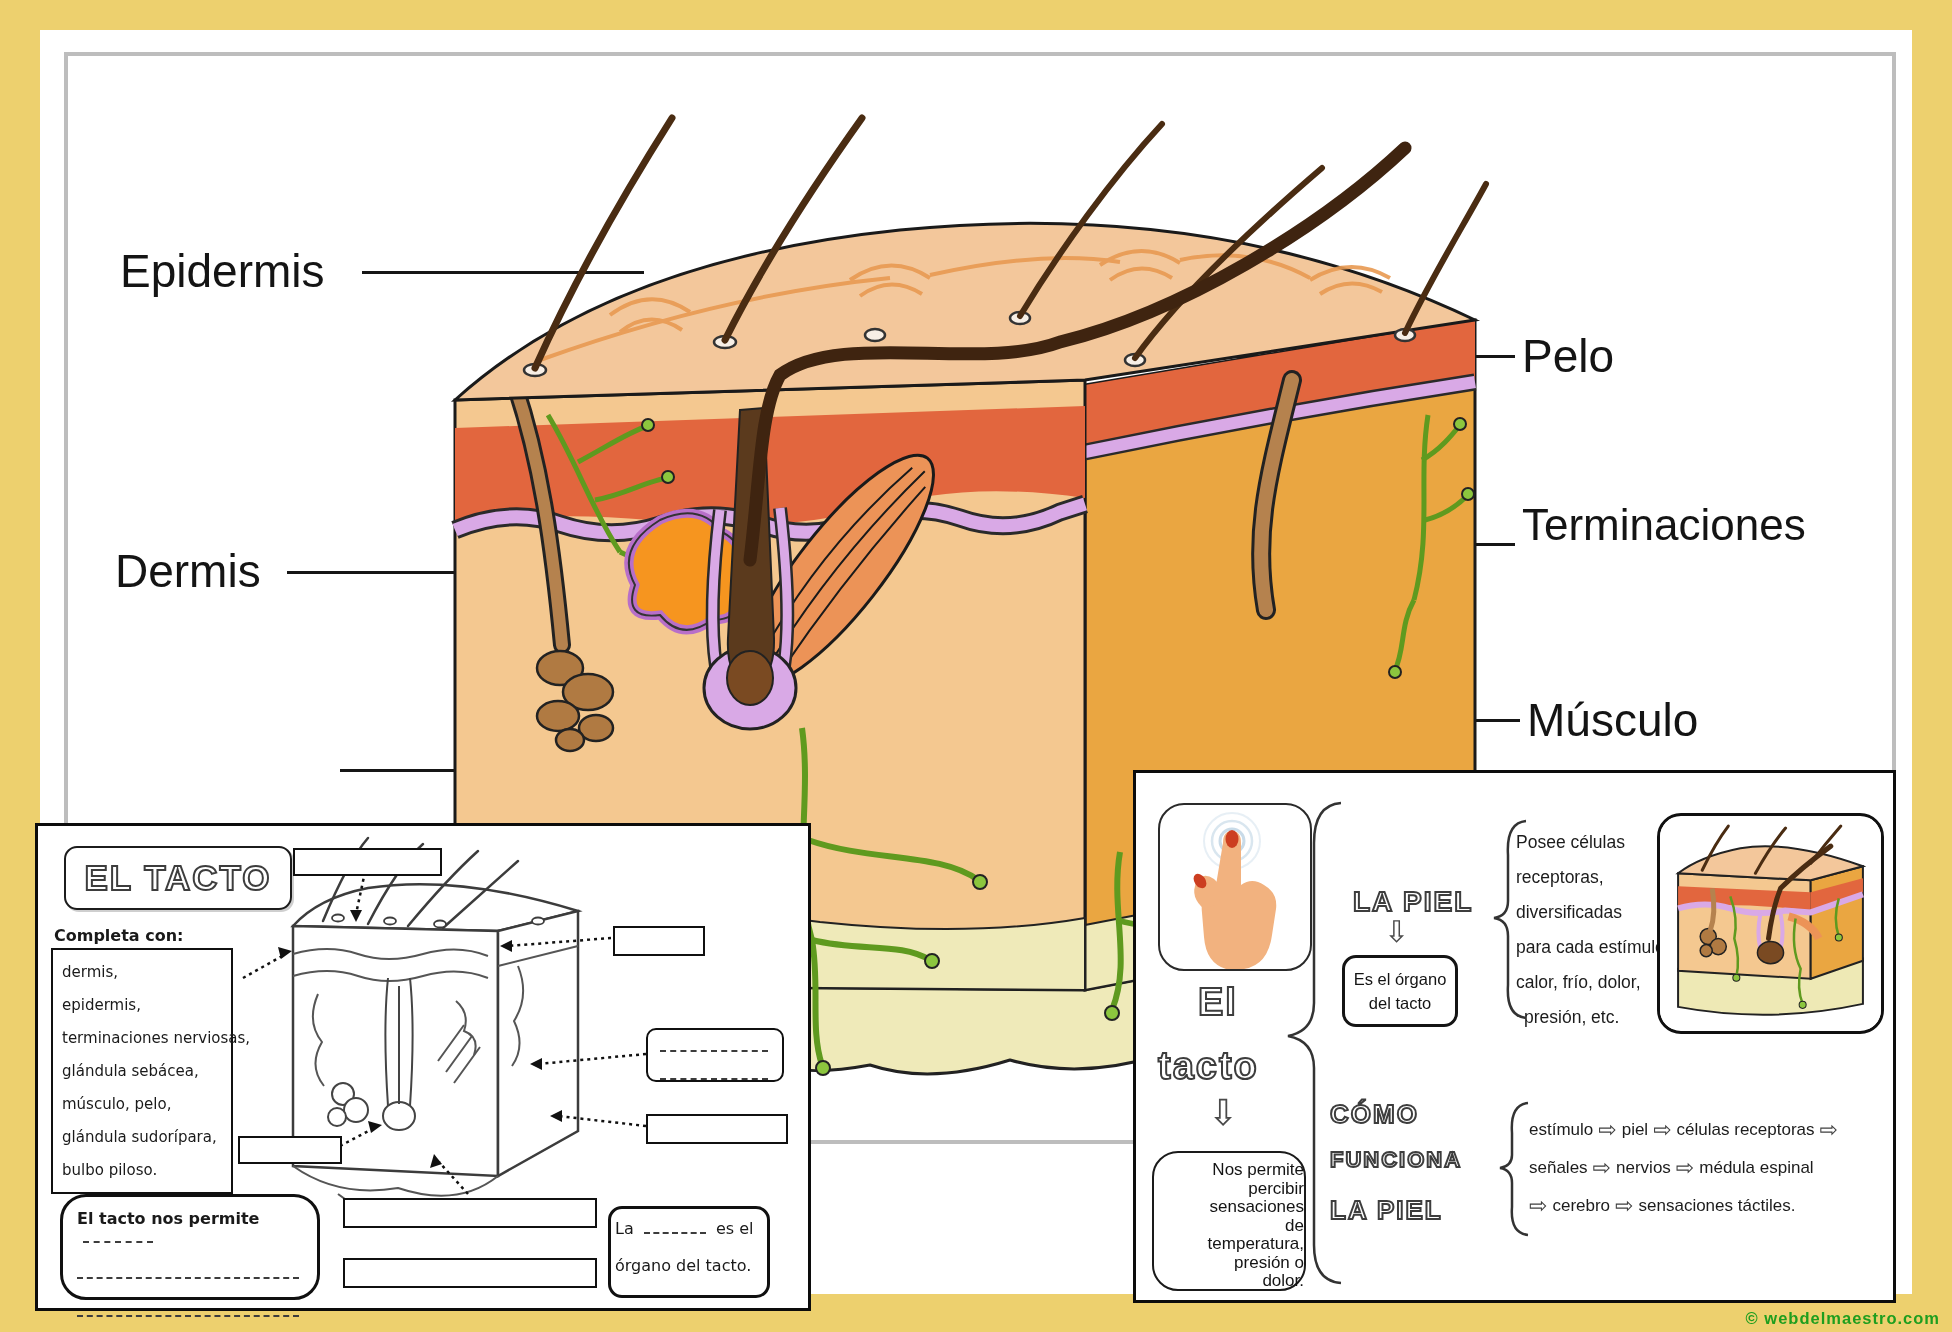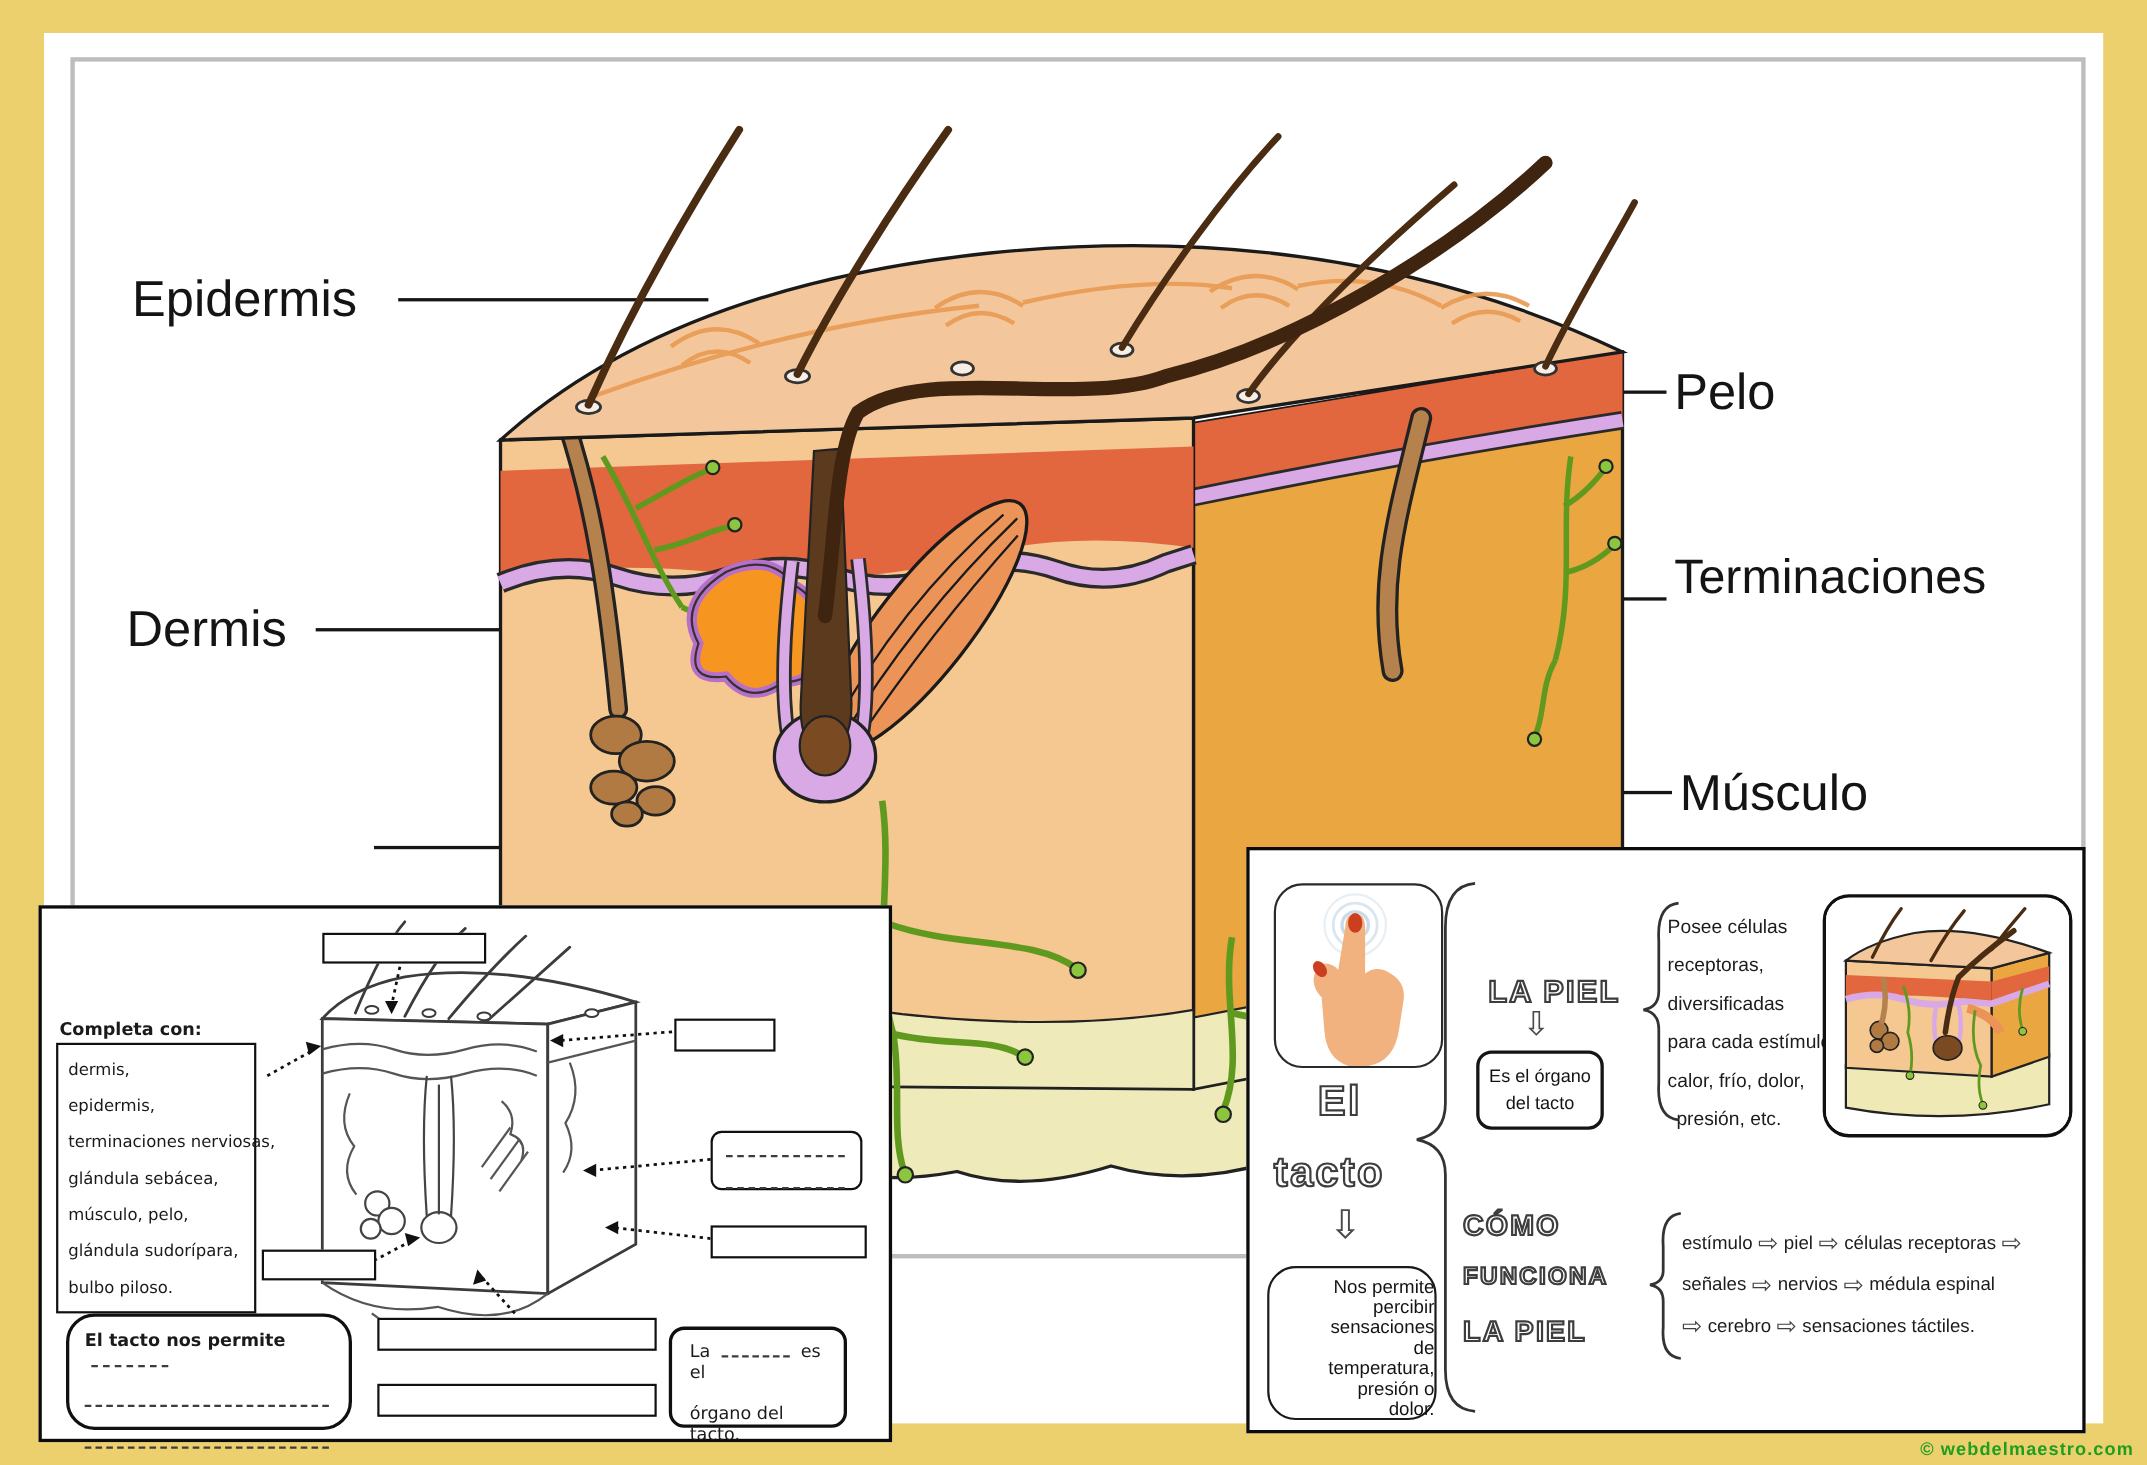--- a/index.html
+++ b/index.html
@@ -21,21 +21,21 @@
   #ws-title-box{left:26px;top:20px;width:224px;height:60px;border:2px solid #1c1c1c;border-radius:13px;
       display:flex;align-items:center;justify-content:center;box-shadow:2px 2px 0 #cfcfcf;}
   .comic{font-family:"DejaVu Sans",sans-serif;color:#1a1a1a;}
   #ws-instruction{left:16px;top:100px;font-weight:bold;font-size:16px;}
   #ws-wordbox{left:13px;top:122px;width:182px;height:246px;border:2px solid #101010;padding:6px 0 0 9px;box-sizing:border-box;}
   .wsword{font-size:15px;line-height:33px;white-space:nowrap;}
   .blank{position:absolute;background:#fff;border:2px solid #101010;z-index:3;}
   .dash{display:inline-block;border-bottom:2px dashed #3c3c3c;height:12px;}
   .roundbox{position:absolute;background:#fff;border:2px solid #101010;border-radius:16px;z-index:3;}
   #ws-permite{left:22px;top:368px;width:260px;height:106px;border-radius:26px;border-width:3px;padding:12px 14px;box-sizing:border-box;}
-  #ws-organo{left:570px;top:380px;width:162px;height:92px;border-radius:14px;border-width:3px;padding:10px 16px;box-sizing:border-box;}
+  #ws-organo{left:570px;top:380px;width:162px;height:92px;border-radius:14px;border-width:3px;padding:10px 4px;box-sizing:border-box;}
   
   .cm-text{font-size:17.5px;color:#1c1c1c;line-height:35px;white-space:nowrap;}
   #cm-tactobox{left:16px;top:378px;width:154px;height:140px;border:2px solid #1a1a1a;border-radius:26px;
       padding:8px 0 0 13px;box-sizing:border-box;text-align:right;}
   #cm-tactobox div{font-size:17px;line-height:18.5px;color:#141414;}
   #cm-organbox{left:206px;top:182px;width:110px;height:66px;border:3px solid #141414;border-radius:14px;
       display:flex;flex-direction:column;align-items:center;justify-content:center;}
   #cm-organbox div{font-size:16.5px;line-height:24px;color:#141414;}
   #cm-thumbbox{left:521px;top:40px;width:221px;height:215px;border:3px solid #101010;border-radius:24px;overflow:hidden;}
   #cm-fingerbox{left:22px;top:30px;width:150px;height:164px;border:2px solid #2a2a2a;border-radius:26px;}
@@ -263,20 +263,23 @@
         <polygon points="312,84 324,84 318,96"></polygon>
           <polygon points="240,121 243,133 254,125"></polygon>
         <polygon points="474,114 474,126 462,120"></polygon>
           <polygon points="504,232 504,244 492,238"></polygon>
         <polygon points="524,284 524,296 512,290"></polygon>
           <polygon points="392,342 404,338 396,328"></polygon>
         <polygon points="330,295 333,307 344,299"></polygon>
       </g>
     </svg>
 
+    <div class="abs" id="ws-title-box">
+      <span class="bubble" style="font-size:35px">EL TACTO</span>
+    </div>
 
     <div class="abs comic" id="ws-instruction">Completa con:</div>
 
     <div class="abs" id="ws-wordbox">
       <div class="comic wsword">dermis,</div>
       <div class="comic wsword">epidermis,</div>
       <div class="comic wsword">terminaciones nerviosas,</div>
       <div class="comic wsword">glándula sebácea,</div>
       <div class="comic wsword">músculo, pelo,</div>
       <div class="comic wsword">glándula sudorípara,</div>

